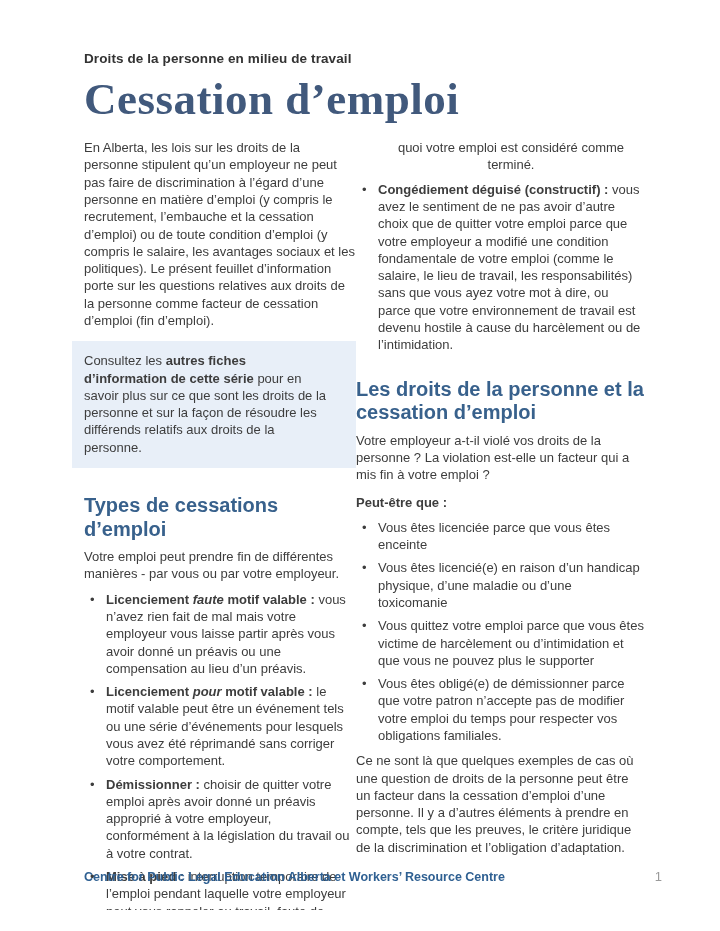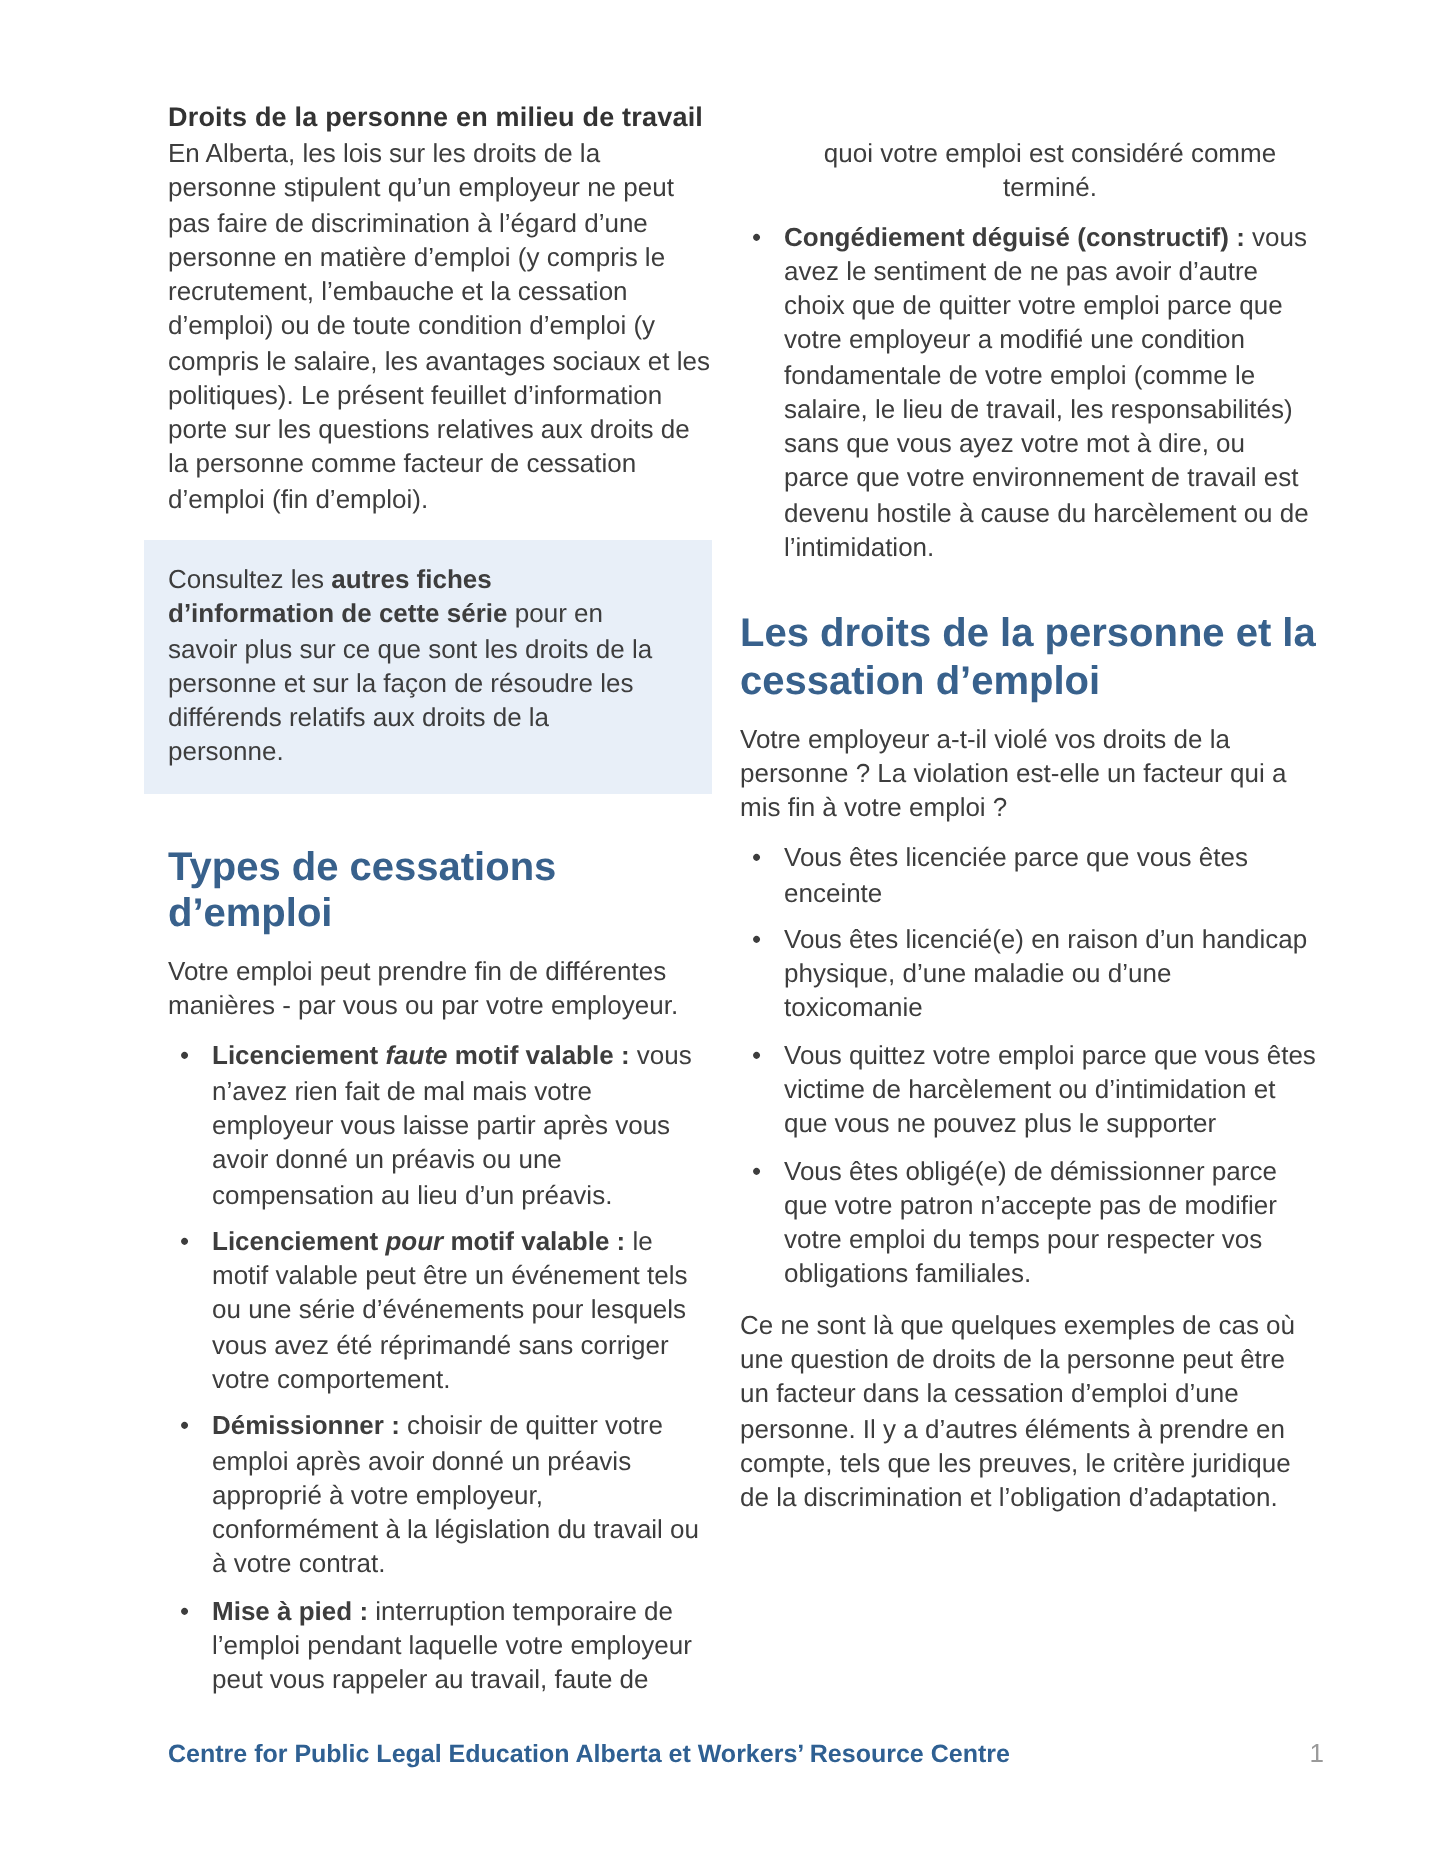--- a/index.html
+++ b/index.html
@@ -25,21 +25,21 @@
   }
   .doc-title {
     font-family: "Liberation Serif", serif;
     font-weight: bold;
     font-size: 45px;
     line-height: 1.05;
     color: var(--title, #41597c);
     margin: 8px 0 16px 0;
     letter-spacing: .5px;
   }
-  .columns { display: flex; gap: 14px; }
+  .columns { display: flex; }
   .col-left  { width: 272px; flex: 0 0 272px; }
   .col-right { width: 288px; flex: 0 0 288px; }
   p { margin: 0 0 8px 0; }
   .b  { font-weight: bold; }
   .bi { font-weight: bold; font-style: italic; }
   .info-box {
     background: var(--info-box-bg, #e8eff8);
     margin: 12px 0 0 -12px;
     padding: 11px 28px 12px 12px;
   }
@@ -66,20 +66,21 @@
   }
   .footer-text { font-weight: bold; font-size: 12.5px; color: var(--footer, #2f6092); }
   .page-num { font-size: 13px; color: #9a9a9a; }
 </style>
 </head>
 <body>
 
 <div class="page">
 
   <div class="kicker">Droits de la personne en milieu de travail</div>
+  <h1 class="doc-title">Cessation d’emploi</h1>
 
   <div class="columns">
 
     <div class="col-left">
       <p>En Alberta, les lois sur les droits de la personne stipulent qu’un employeur ne peut pas faire de discrimination à l’égard d’une personne en matière d’emploi (y compris le recrutement, l’embauche et la cessation d’emploi) ou de toute condition d’emploi (y compris le salaire, les avantages sociaux et les politiques). Le présent feuillet d’information porte sur les questions relatives aux droits de la personne comme facteur de cessation d’emploi (fin d’emploi).</p>
 
       <div class="info-box">
         <span><span>Consultez les </span><span class="b">autres fiches d’information de cette série</span><span> pour en savoir plus sur ce que sont les droits de la personne et sur la façon de résoudre les différends relatifs aux droits de la personne.</span></span>
       </div>
 
@@ -97,20 +98,21 @@
     <div class="col-right">
       <div class="continuation">quoi votre emploi est considéré comme terminé.</div>
 
       <ul class="bullets">
           <li><span class="b">Congédiement déguisé (constructif) :</span><span> vous avez le sentiment de ne pas avoir d’autre choix que de quitter votre emploi parce que votre employeur a modifié une condition fondamentale de votre emploi (comme le salaire, le lieu de travail, les responsabilités) sans que vous ayez votre mot à dire, ou parce que votre environnement de travail est devenu hostile à cause du harcèlement ou de l’intimidation.</span></li>
         </ul>
 
       <h2 class="section-heading">Les droits de la personne et la cessation d’emploi</h2>
       <p>Votre employeur a-t-il violé vos droits de la personne ? La violation est-elle un facteur qui a mis fin à votre emploi ?</p>
 
+      <div class="maybe-label">Peut-être que :</div>
 
       <ul class="bullets">
           <li><span>Vous êtes licenciée parce que vous êtes enceinte</span></li>
           <li><span>Vous êtes licencié(e) en raison d’un handicap physique, d’une maladie ou d’une toxicomanie</span></li>
           <li><span>Vous quittez votre emploi parce que vous êtes victime de harcèlement ou d’intimidation et que vous ne pouvez plus le supporter</span></li>
           <li><span>Vous êtes obligé(e) de démissionner parce que votre patron n’accepte pas de modifier votre emploi du temps pour respecter vos obligations familiales.</span></li>
         </ul>
 
       <p class="closing">Ce ne sont là que quelques exemples de cas où une question de droits de la personne peut être un facteur dans la cessation d’emploi d’une personne. Il y a d’autres éléments à prendre en compte, tels que les preuves, le critère juridique de la discrimination et l’obligation d’adaptation.</p>
     </div>

